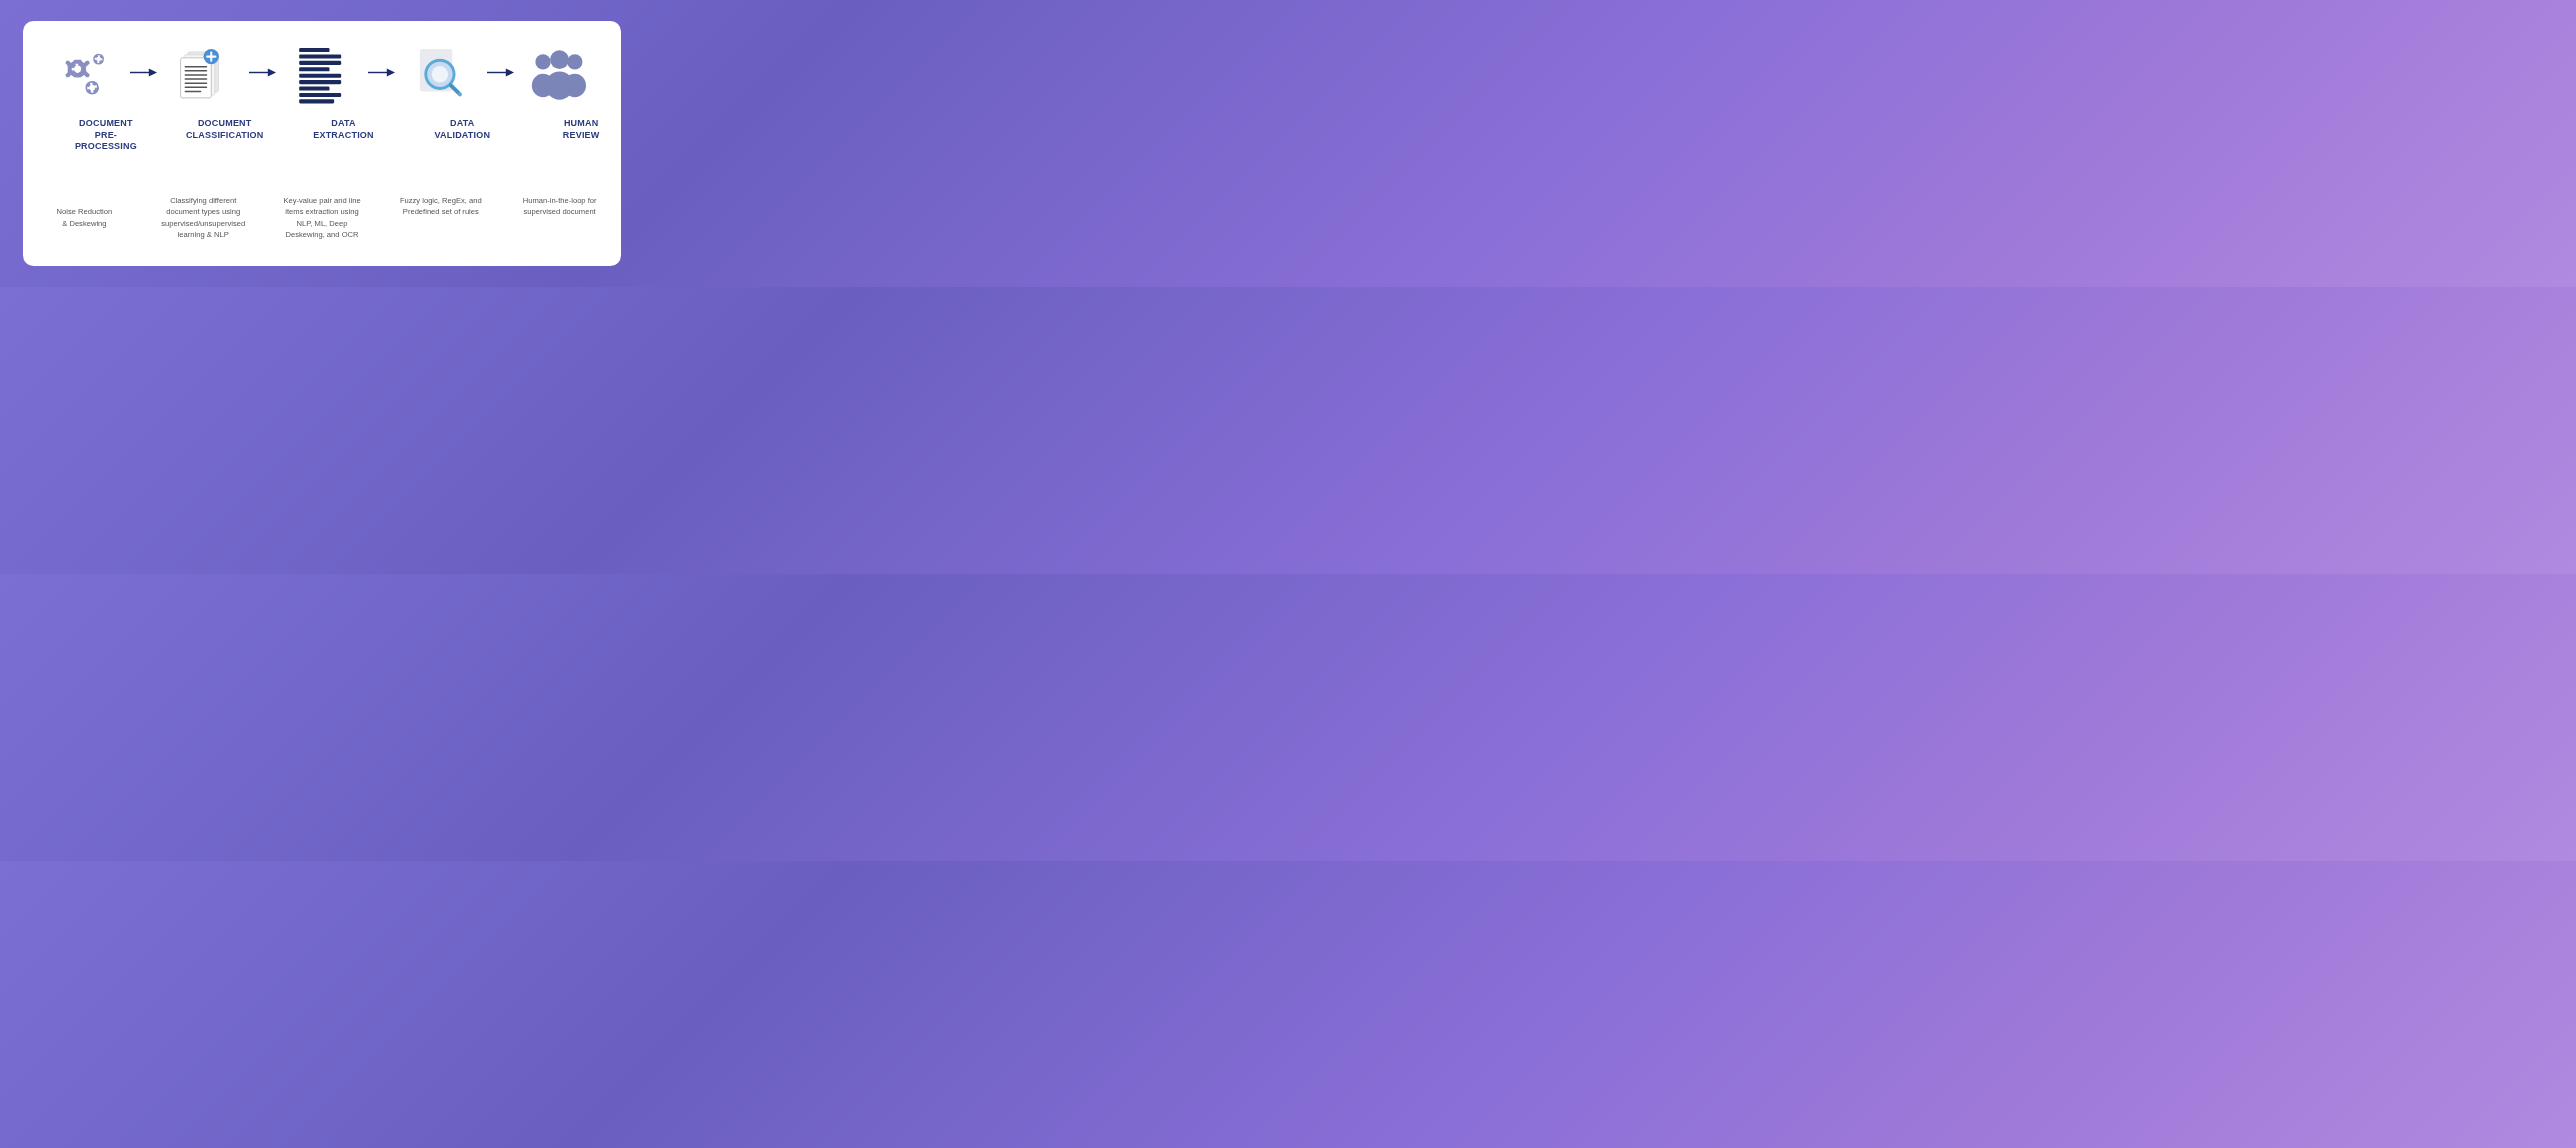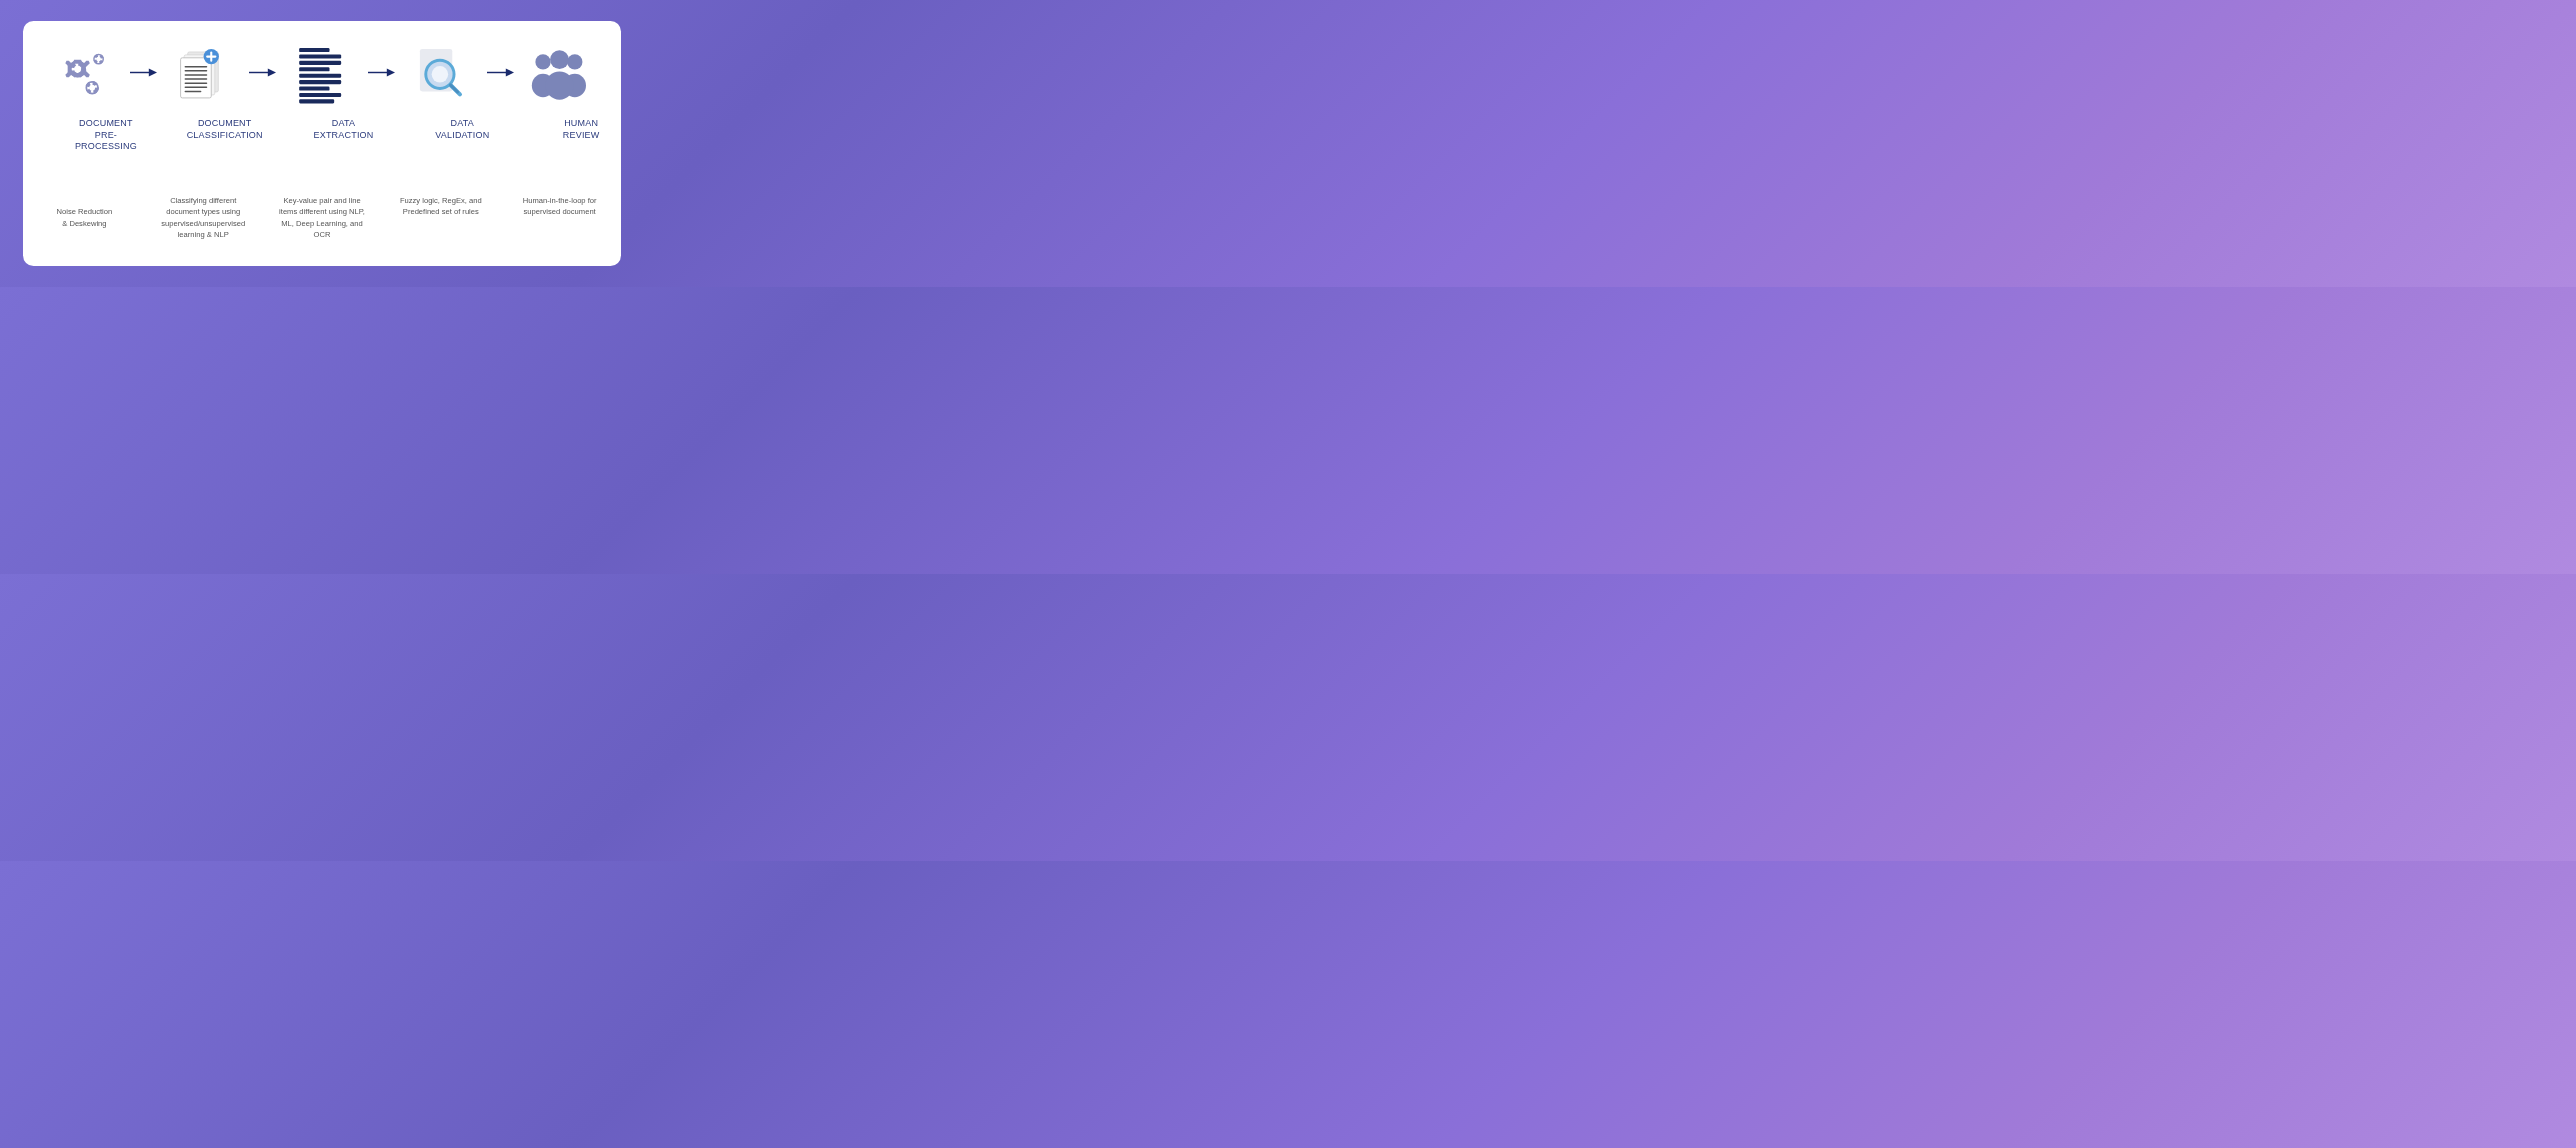--- a/index.html
+++ b/index.html
@@ -39,21 +39,21 @@
     .step-icon-area {
       height: 64px;
       display: flex;
       align-items: center;
       justify-content: center;
       margin-bottom: 10.5px;
     }
 
     .step-title {
       font-size: 9px;
-      font-weight: 400;
+      font-weight: 700;
       color: #2a3a7c;
       text-transform: uppercase;
       letter-spacing: 0.2px;
       margin-bottom: 5.9px;
       line-height: 1.25;
       margin-left: 43px;
     }
 
     .step-desc {
       font-size: 7.6px;
@@ -175,21 +175,21 @@
         <rect x="0" y="22" width="72" height="7" rx="2" fill="#1a2a5c"></rect>
         <rect x="0" y="33" width="52" height="7" rx="2" fill="#1a2a5c"></rect>
         <rect x="0" y="44" width="72" height="7" rx="2" fill="#1a2a5c"></rect>
         <rect x="0" y="55" width="72" height="7" rx="2" fill="#1a2a5c"></rect>
         <rect x="0" y="66" width="52" height="7" rx="2" fill="#1a2a5c"></rect>
         <rect x="0" y="77" width="72" height="7" rx="2" fill="#1a2a5c"></rect>
         <rect x="0" y="88" width="60" height="7" rx="2" fill="#1a2a5c"></rect>
       </svg>
     </div>
     <div class="step-title">DATA EXTRACTION</div>
-    <div class="step-desc">Key-value pair and line items different using NLP, ML, Deep Learning, and OCR</div>
+    <div class="step-desc">Key-value pair and line items extraction using NLP, ML, Deep Deskewing, and OCR</div>
   </div>
 
   <div class="arrow-container">
     <svg class="arrow-svg" viewBox="0 0 46 22" fill="none" xmlns="http://www.w3.org/2000/svg">
       <line x1="0" y1="11" x2="36" y2="11" stroke="#1a2a6c" stroke-width="2.5"></line>
       <polygon points="32,4 46,11 32,18" fill="#1a2a6c"></polygon>
     </svg>
   </div>
 
   <div class="step">

